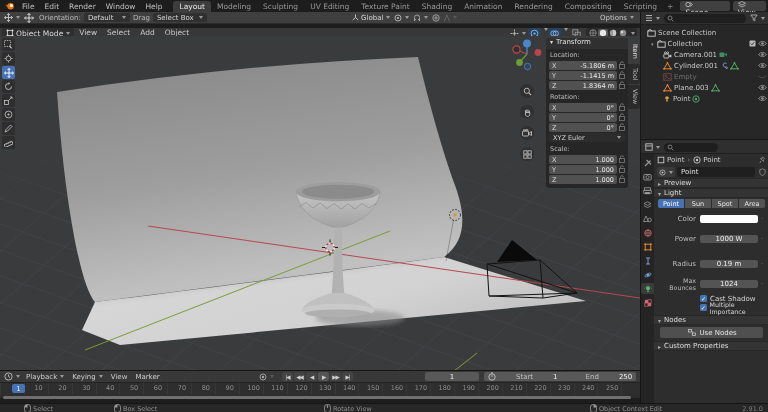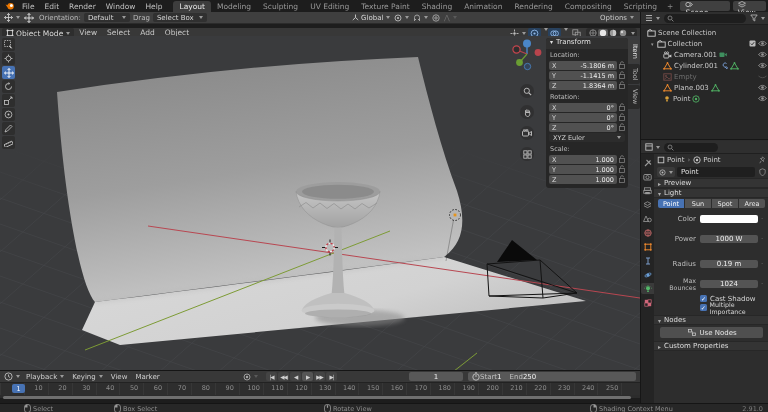--- a/index.html
+++ b/index.html
@@ -692,21 +692,21 @@
         <span class="pbtn">◀◀</span>
         <span class="pbtn">◀</span>
         <span class="pbtn play">▶</span>
         <span class="pbtn">▶▶</span>
         <span class="pbtn">▶|</span>
       </div>
       <span class="flex" style="max-width:66px"></span>
       <div class="tlfield" style="width:54px">
         <span>1</span>
       </div>
-      <div class="tlfield" style="margin:0 4px 0 5px;width:168px;justify-content:flex-start;gap:0">
+      <div class="tlfield" style="margin:0 4px 0 5px;width:152px;justify-content:flex-start;gap:20px">
         <span class="icbtn" style="padding:0">
           <svg width="8" height="9" viewBox="0 0 8 9">
               <circle cx="4" cy="5" r="3.2" fill="none" stroke="#c4c4c4" stroke-width="0.9"></circle>
               <path d="M4,3 V5 M3,0.8 H5" stroke="#c4c4c4" stroke-width="0.9"></path>
             </svg>
         </span>
         <span style="color:#c0c0c0">Start</span>
         <span>1</span>
         <span style="color:#c0c0c0;margin-left:8px">End</span>
         <span>250</span>
@@ -1158,18 +1158,18 @@
       </span>
       <span>Rotate View</span>
     </span>
     <span class="sitem" style="left:588px">
       <span class="oic">
         <svg width="7" height="9" viewBox="0 0 7 9">
             <rect x="0.5" y="0.5" width="6" height="8" rx="2.6" fill="none" stroke="#9a9a9a" stroke-width="0.8"></rect>
             <path d="M3.5,0.6 a2.8,2.8 0 0 1 2.8,2.8 h-2.8 Z" fill="#9a9a9a"></path>
           </svg>
       </span>
-      <span>Shading Context Menu</span>
+      <span>Object Context Edit</span>
     </span>
     <span id="version">2.91.0</span>
   </div>
 
 </div>
 
 </body></html>

